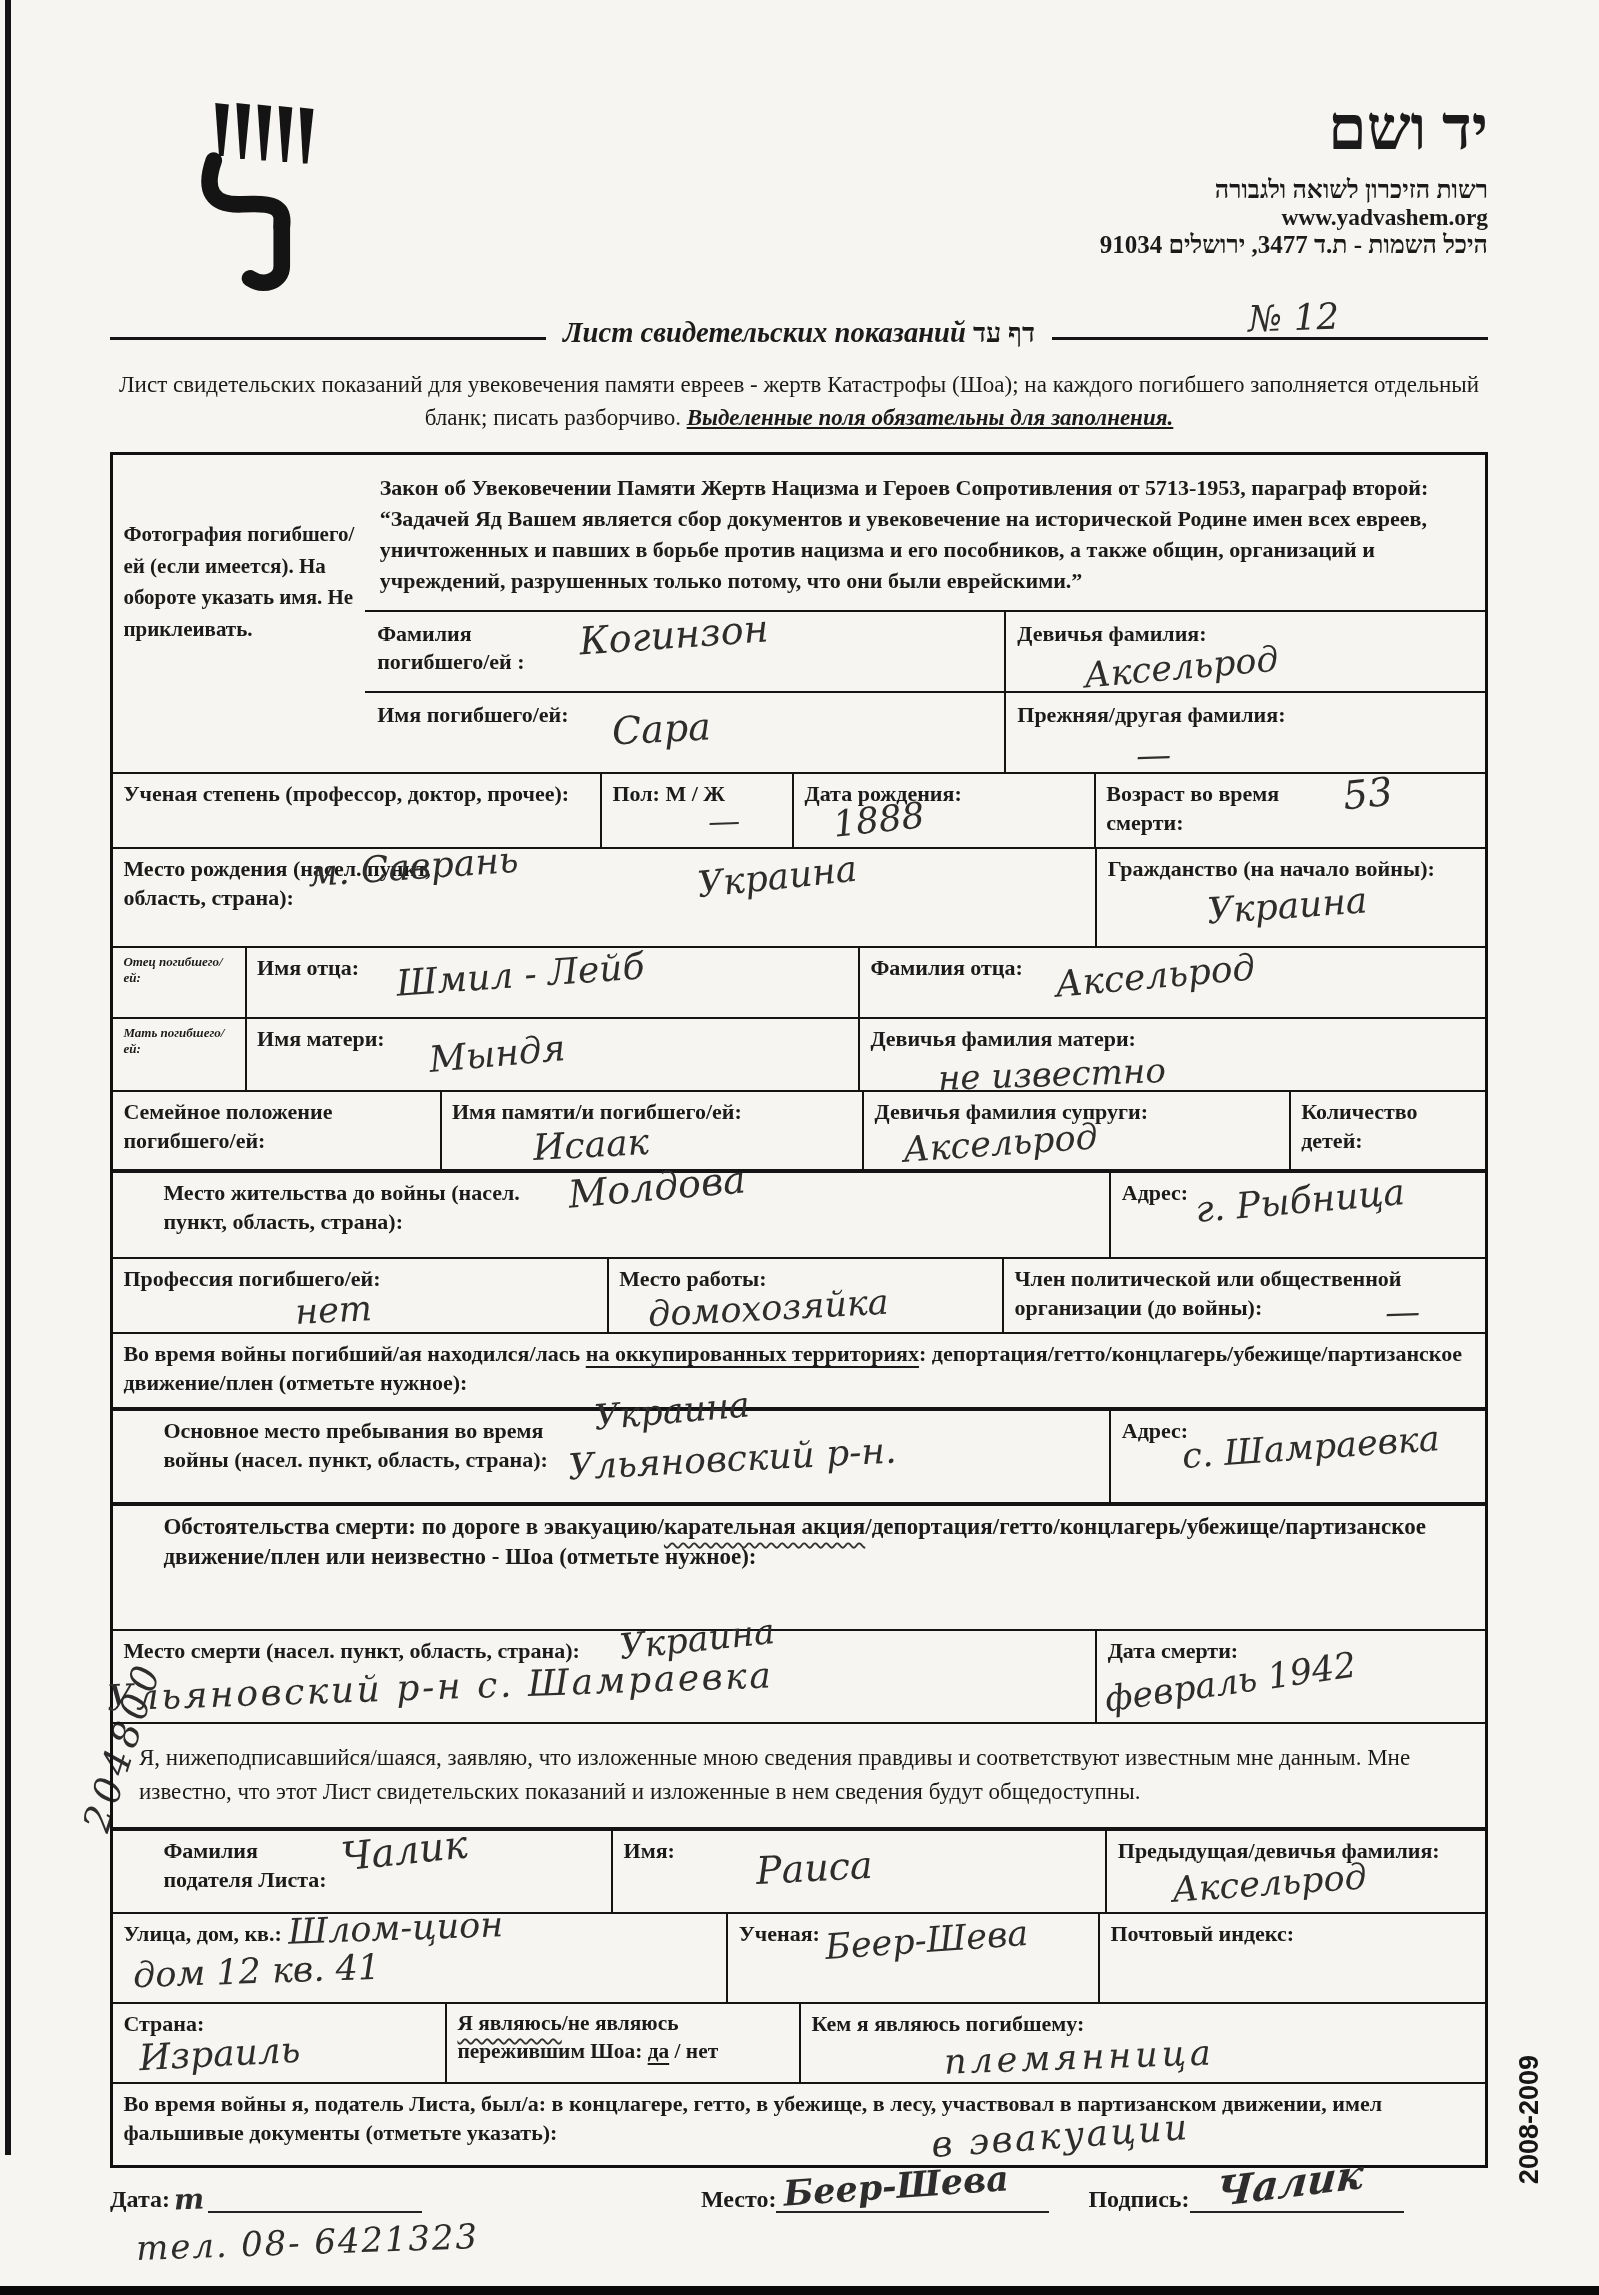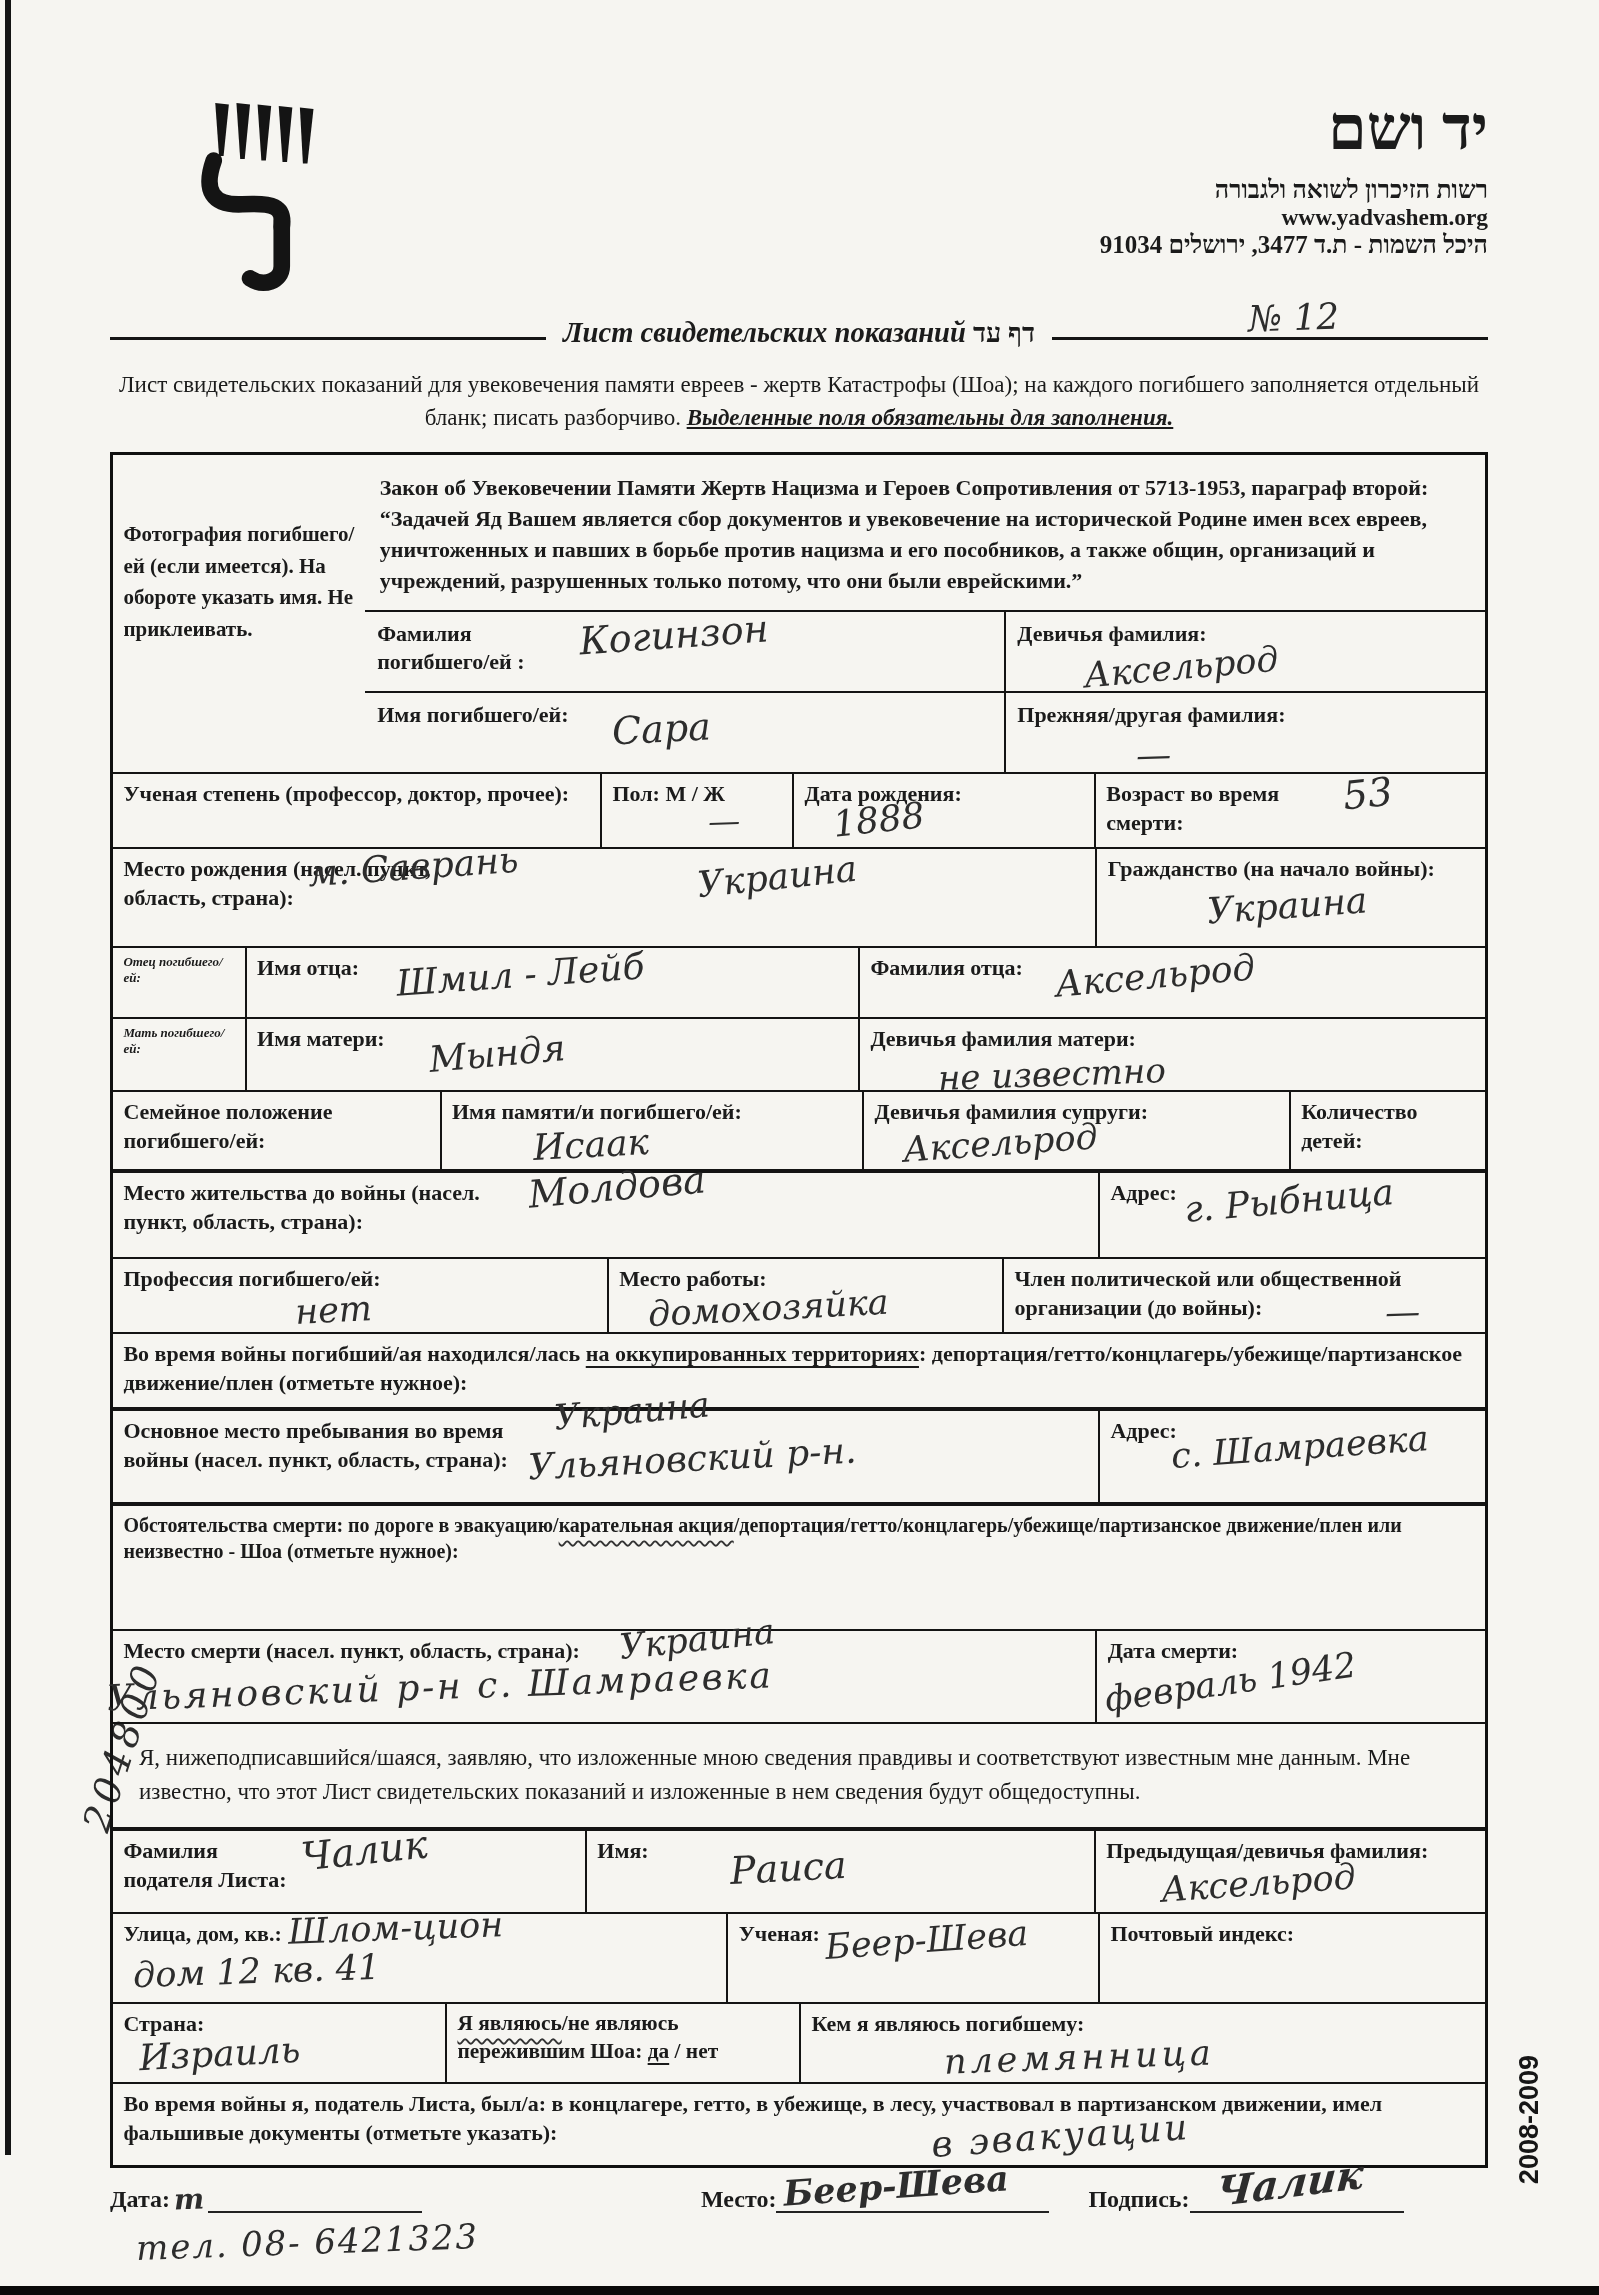--- a/index.html
+++ b/index.html
@@ -39,21 +39,21 @@
   .intro .em { font-weight:bold; font-style:italic; text-decoration:underline; }
 
   
   .form { margin-top:17px; border:3.9px solid #101010; }
   .tr { display:flex; align-items:stretch; border-top:2.6px solid #141414; }
   .tr:first-child { border-top:none; }
   .td { border-left:2.6px solid #141414; padding:6.5px 10.4px; position:relative; overflow:visible; box-sizing:border-box; }
   .td:first-child { border-left:none; }
   .lbl { font-size:22px; font-weight:bold; line-height:1.3; }
   .lbl-sm { font-size:13px; font-weight:bold; line-height:1.2;font-style:italic; }
-  .hv { border-top-width:4.5px; }
+  .hv { border-top-width:4.5px;padding-left:40px; }
 
   
   .hw {
     font-family:"DejaVu Serif", serif; font-style:italic;
     color:#2d2d2d; font-size:31px; line-height:1; white-space:nowrap;
     transform:rotate(-2deg); display:inline-block;
   }
   .hw-abs { position:absolute; z-index:3; }
   .wavy { text-decoration:underline wavy #333 1.9px; text-underline-offset:7.8px; }
   .u { text-decoration:underline; text-underline-offset:5.2px; }
@@ -279,21 +279,21 @@
           <span class="hw hw-abs" style="left:415px; top:30px; font-size:36px; transform:rotate(-3deg)">Ульяновский р-н.</span>
         </div>
         <div class="td" style="flex:1">
           <span class="lbl">Адрес:</span>
           <span class="hw hw-abs" style="left:71px; top:19.5px; font-size:35px; transform:rotate(-4deg)">с. Шамраевка</span>
         </div>
       </div>
 
       <div class="tr hv" style="min-height:123px">
         <div class="td" style="flex:1">
-          <span class="lbl" style="font-size:20px"><span>Обстоятельства смерти: по дороге в эвакуацию/</span><span class="wavy">карательная акция</span><span>/депортация/гетто/концлагерь/убежище/партизанское движение/плен или неизвестно - Шоа (отметьте нужное):</span></span>
+          <span class="lbl" style="font-size:23px"><span>Обстоятельства смерти: по дороге в эвакуацию/</span><span class="wavy">карательная акция</span><span>/депортация/гетто/концлагерь/убежище/партизанское движение/плен или неизвестно - Шоа (отметьте нужное):</span></span>
         </div>
       </div>
 
       <div class="tr" style="min-height:91px">
         <div class="td" style="flex-basis:71.6%">
           <span class="lbl">Место смерти (насел. пункт, область, страна):</span>
           <span class="hw hw-abs" style="left:506px; top:-9px; font-size:35px; transform:rotate(-6deg)">Украина</span>
           <span class="hw hw-abs" style="left:-6.5px; top:38px; font-size:36px; transform:rotate(-2deg); letter-spacing:2.6px">Ульяновский р-н  с. Шамраевка</span>
         </div>
         <div class="td" style="flex:1">

